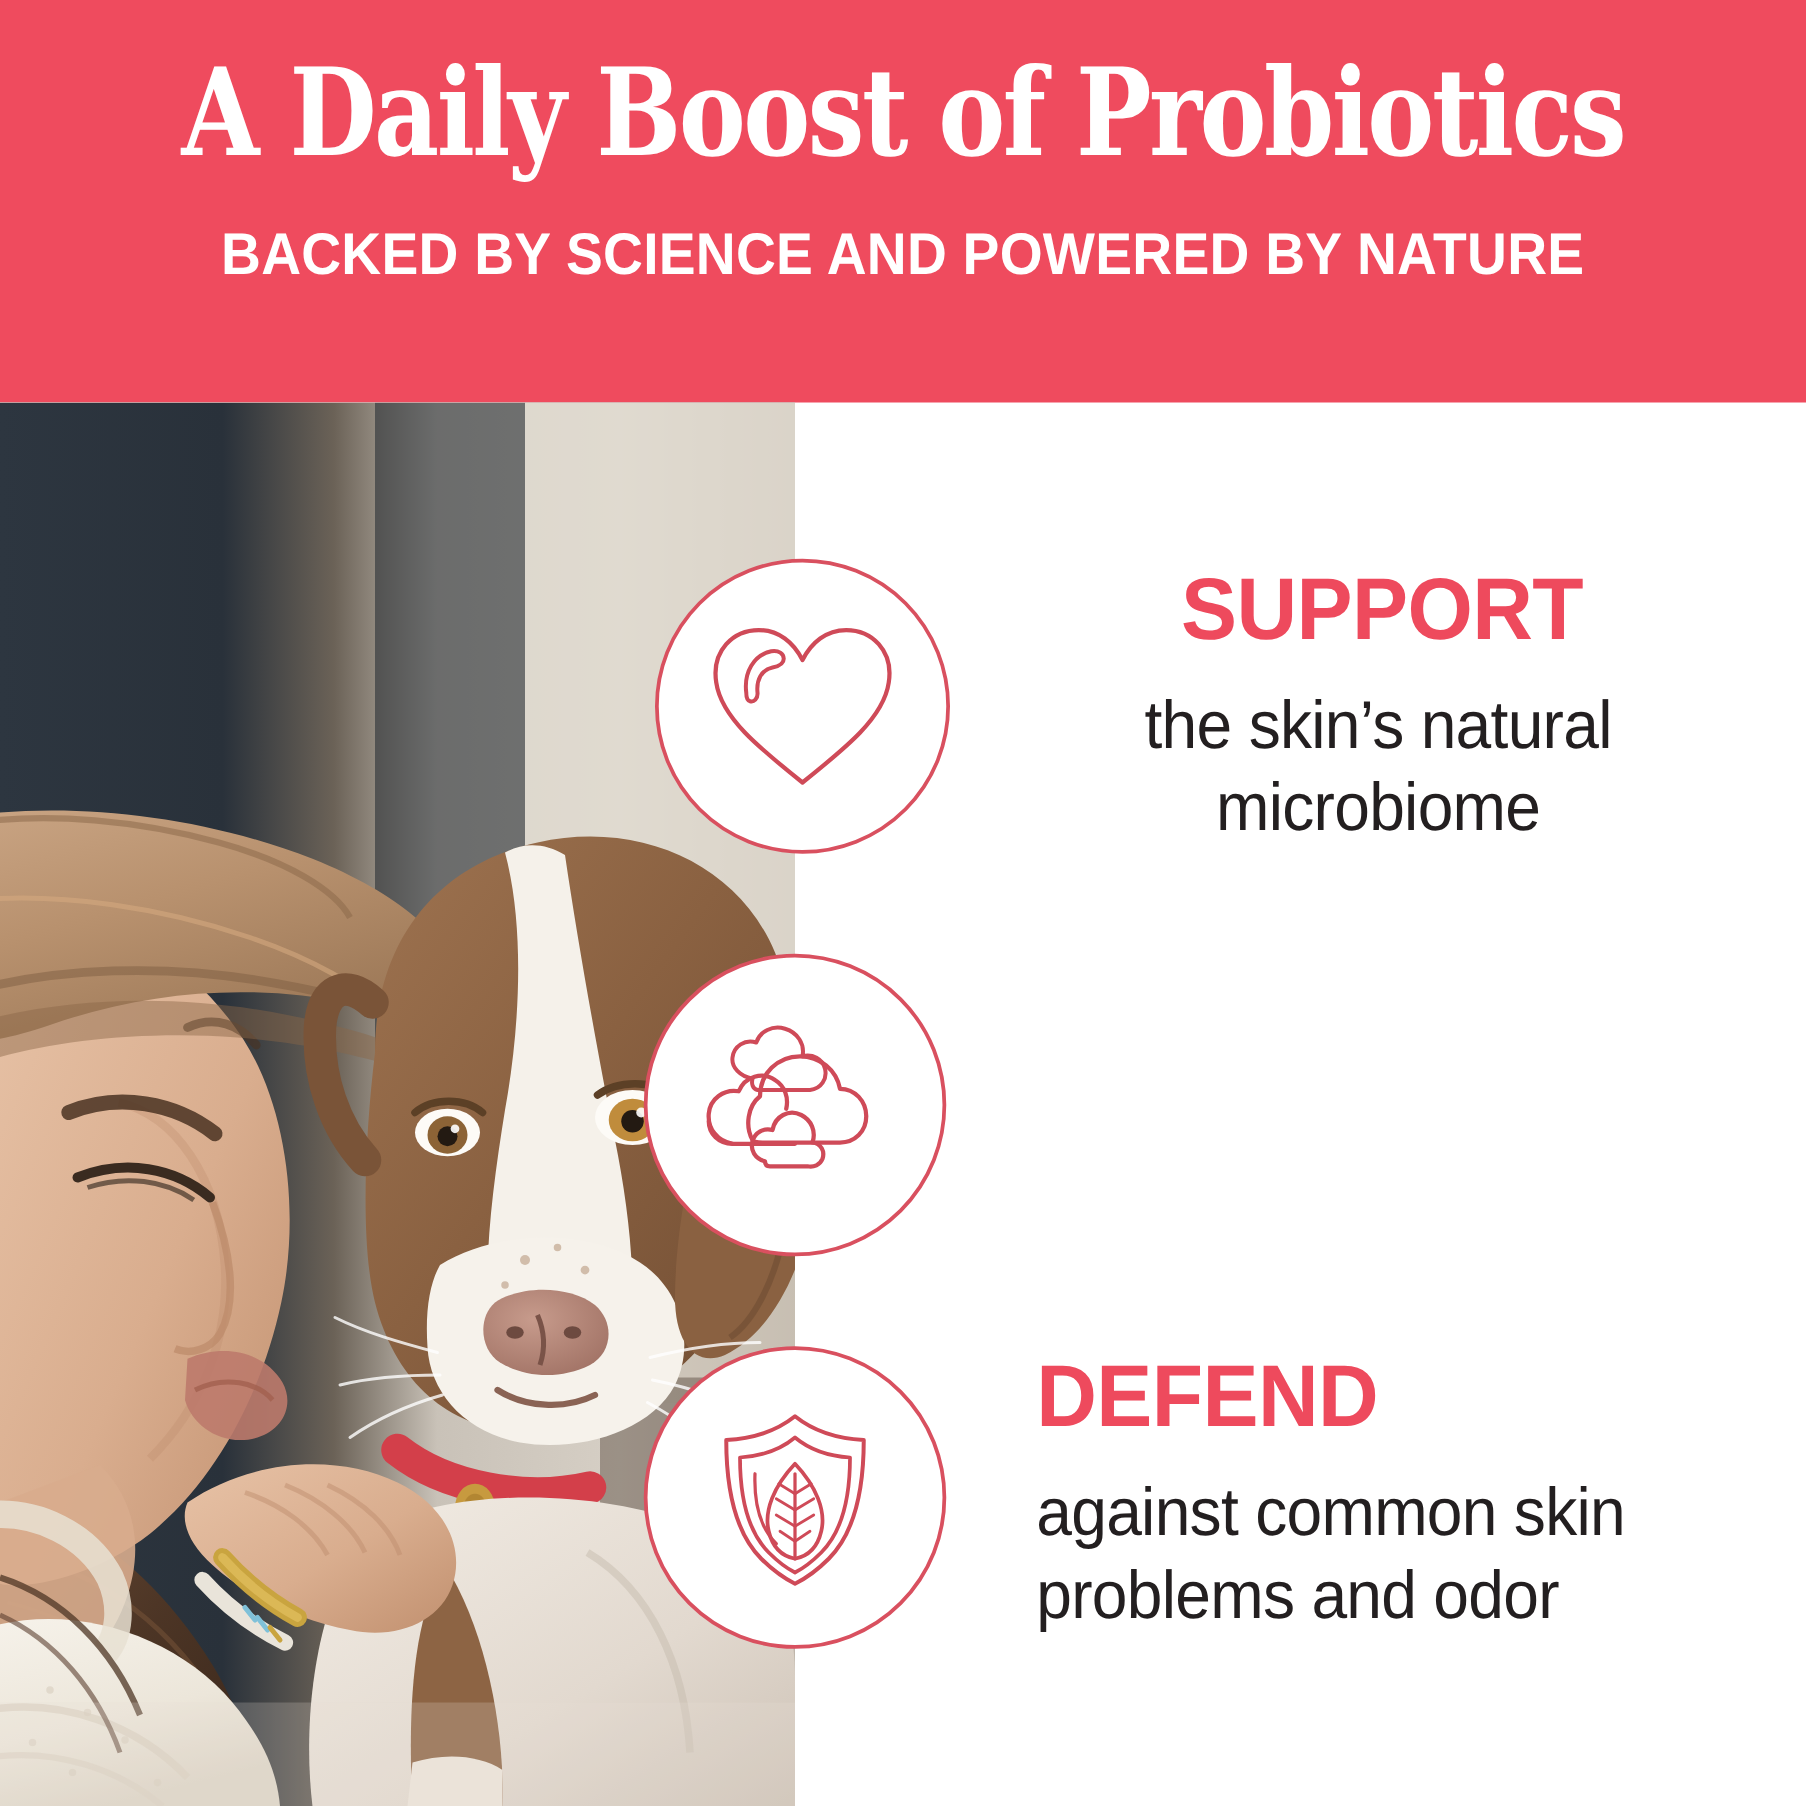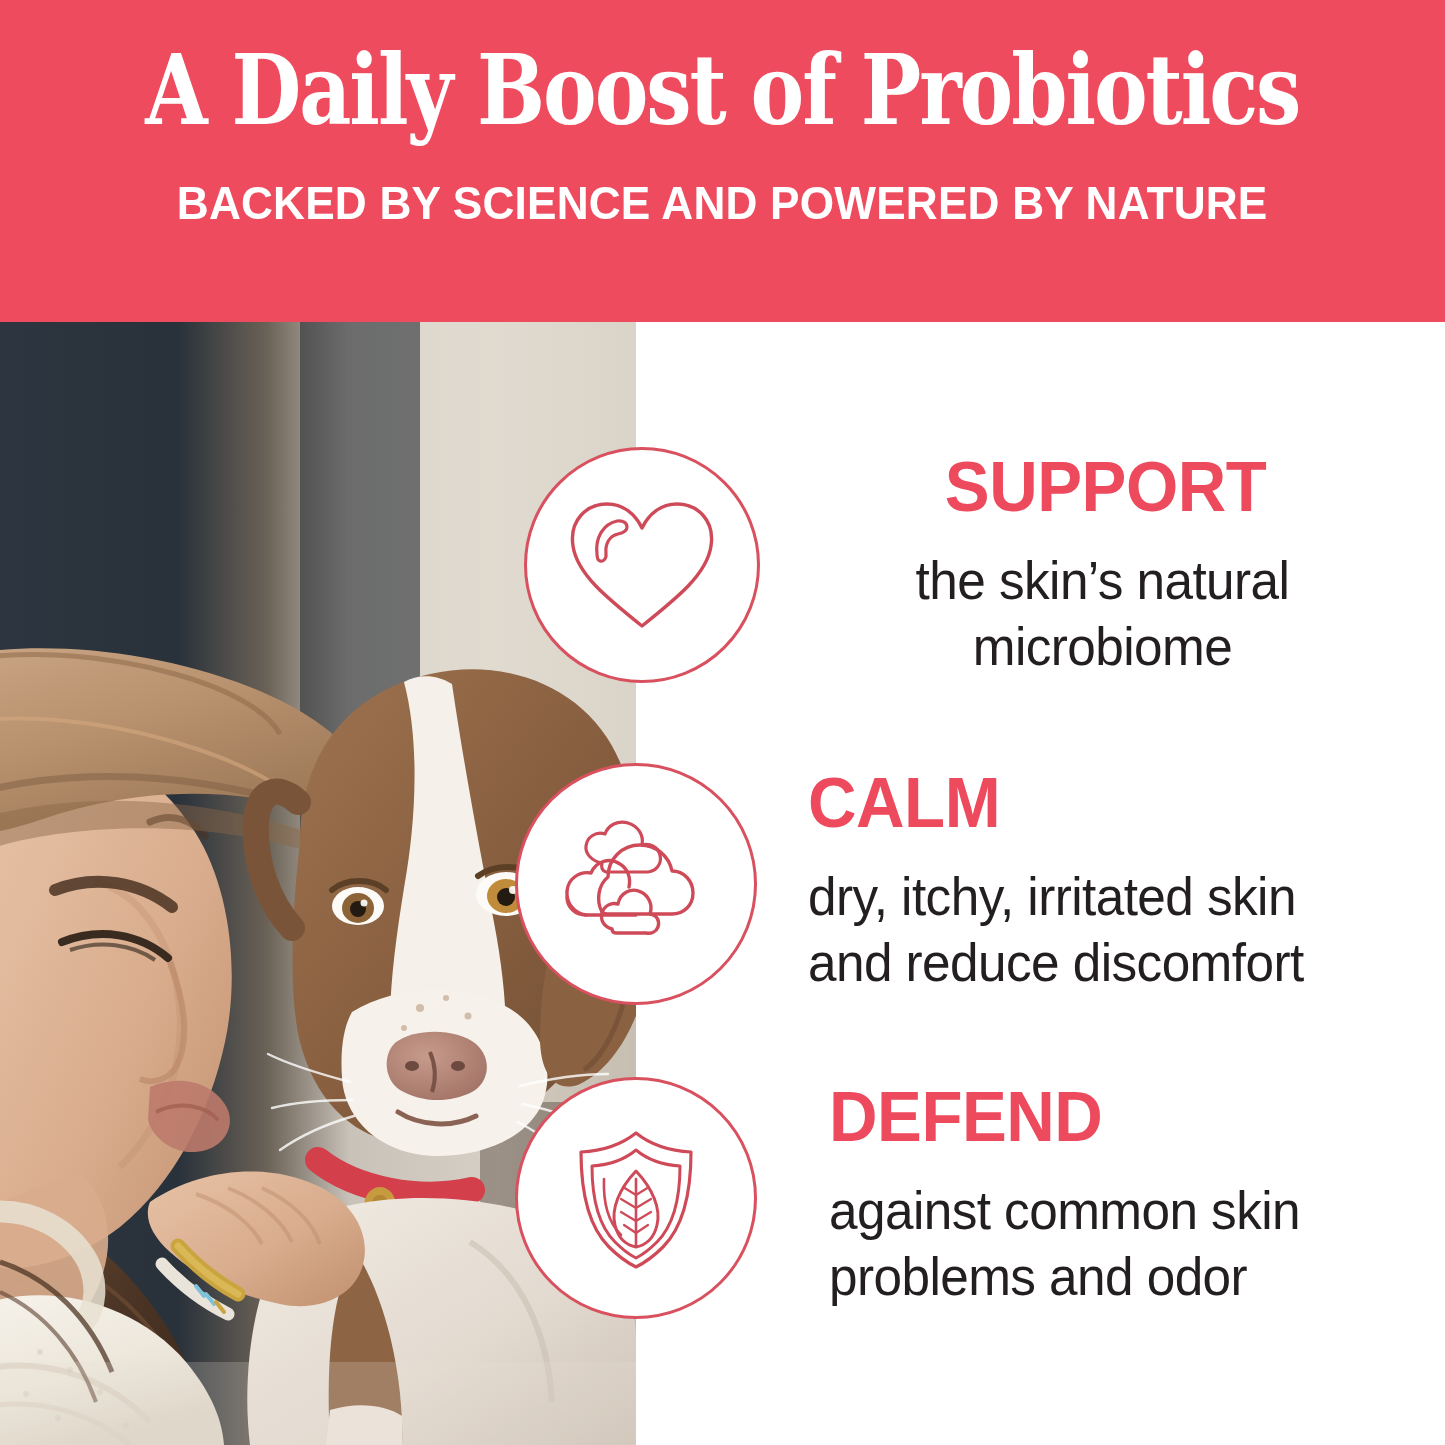--- a/index.html
+++ b/index.html
@@ -336,27 +336,20 @@
       <path d="M28 98 C 16 96 8 86 9 74 C 10 62 21 54 33 56
                C 38 44 52 40 62 47 C 70 52 73 61 71 70" fill="none" stroke="#cf4a58" stroke-width="3.4" stroke-linecap="round" stroke-linejoin="round"></path>
       <path d="M9 80 C 9 90 17 98 28 98 L 78 98" fill="none" stroke="#cf4a58" stroke-width="3.4" stroke-linecap="round"></path>
 
       <path d="M54 112 C 46 110 42 103 44 96 C 46 89 53 85 60 87
                C 62 76 73 70 83 75 C 91 79 95 88 92 97
                C 99 98 102 104 100 110 C 98 115 93 117 88 116 L 58 116
                C 55 116 54 114 54 112 Z" fill="none" stroke="#cf4a58" stroke-width="3.4" stroke-linejoin="round"></path>
     </svg>
   </div>
-  <div class="benefit-text" style="left:808px; top:768px; width:630px;">
-    <div class="benefit-title">CALM</div>
-    <div class="benefit-body">
-      <span class="bline">dry, itchy, irritated skin</span>
-      <span class="bline">and reduce discomfort</span>
-    </div>
-  </div>
 
   <div class="icon-badge" style="left:515px; top:1077px; width:242px; height:242px;">
     <svg width="150" height="150" viewBox="0 0 150 150">
 
       <path d="M75 10 C 60 22 40 28 20 29 C 20 72 28 104 48 124 C 58 134 67 140 75 144
                C 83 140 92 134 102 124 C 122 104 130 72 130 29 C 110 28 90 22 75 10 Z" fill="none" stroke="#cf4a58" stroke-width="3.2" stroke-linejoin="round"></path>
 
       <path d="M75 27 C 63 37 47 42 31 43 C 31 77 38 103 54 119 C 62 127 69 132 75 135
                C 81 132 88 127 96 119 C 112 103 119 77 119 43 C 103 42 87 37 75 27 Z" fill="none" stroke="#cf4a58" stroke-width="3.0" stroke-linejoin="round"></path>
 

